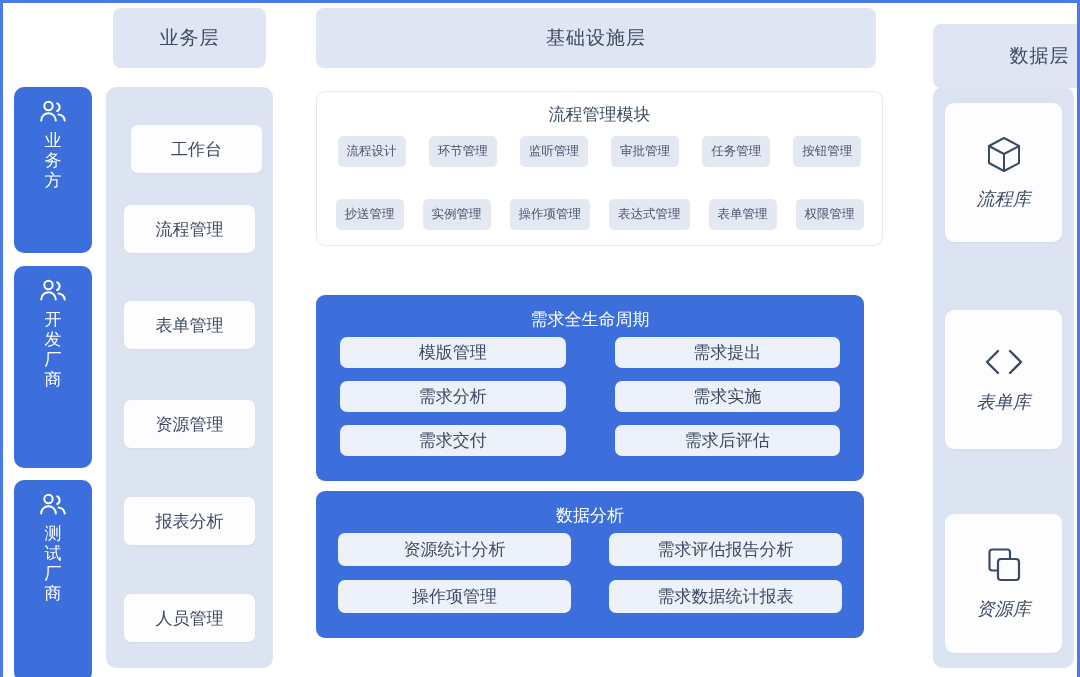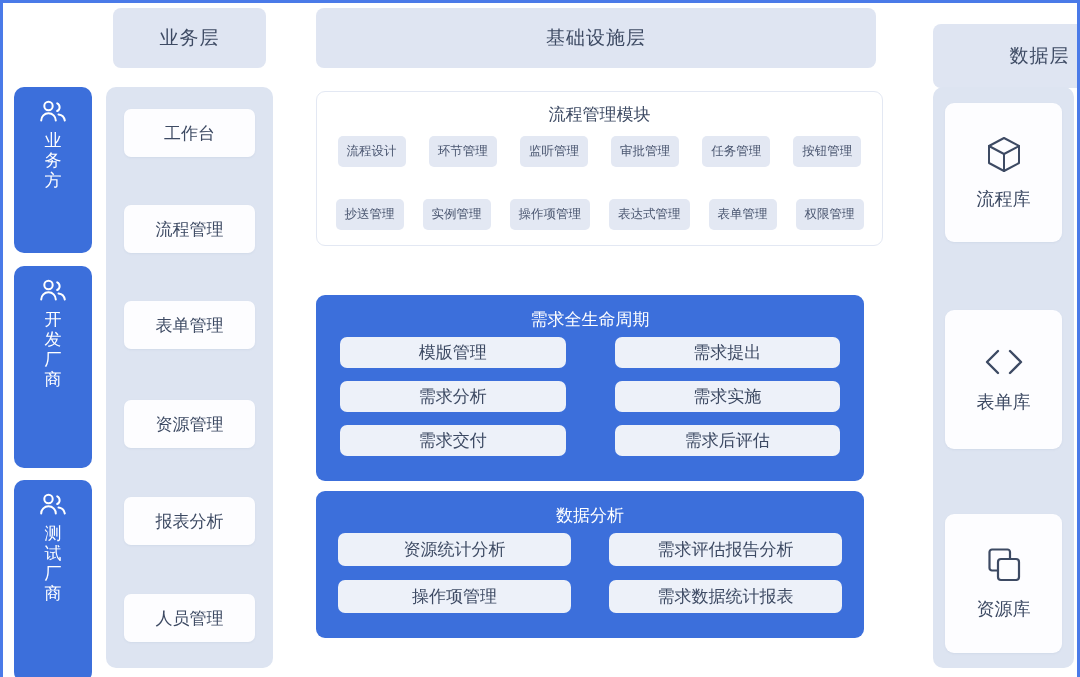--- a/index.html
+++ b/index.html
@@ -205,20 +205,21 @@
     display: flex;
     flex-direction: column;
     align-items: center;
     justify-content: center;
     gap: 12px;
     box-shadow: 0 1px 2px rgba(120,135,170,0.10);
   }
   .data-card .data-label {
     color: #3d4a63;
     font-size: 18px;
+    font-style: italic;
   }
   .data-card .data-icon svg { display: block; }
 </style>
 </head>
 <body>
 
 <div id="canvas">
 
   <div class="layer-header" id="hdr-biz" style="left:110px; top:5px; width:153px; height:60px;">
     <span>业务层</span>
@@ -265,21 +266,21 @@
           <path d="M3.2 21.5 a7.3 7.3 0 0 1 14.6 0"></path>
           <path d="M19.2 4.4 a4.2 4.2 0 0 1 0 7.6"></path>
           <path d="M20.5 15.4 a7.3 7.3 0 0 1 6.3 6.1"></path>
         </svg>
       </span>
       <span class="role-label">测试厂商</span>
     </div>
   </div>
 
   <div class="col" id="biz-col">
-    <div class="biz-item" style="top:22px;">
+    <div class="biz-item" style="top:38px;margin-left:7px;">
         <span>工作台</span>
       </div>
     <div class="biz-item" style="top:118px;">
         <span>流程管理</span>
       </div>
     <div class="biz-item" style="top:214px;">
         <span>表单管理</span>
       </div>
     <div class="biz-item" style="top:313px;">
         <span>资源管理</span>

